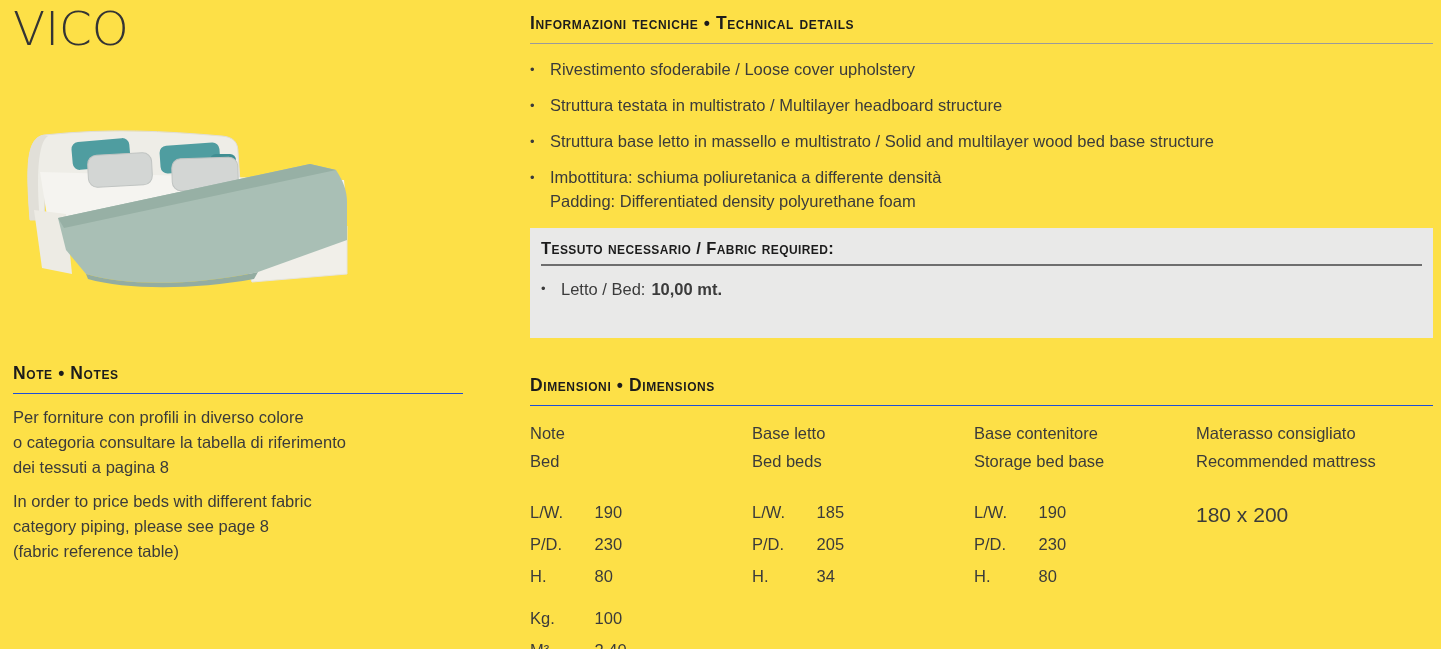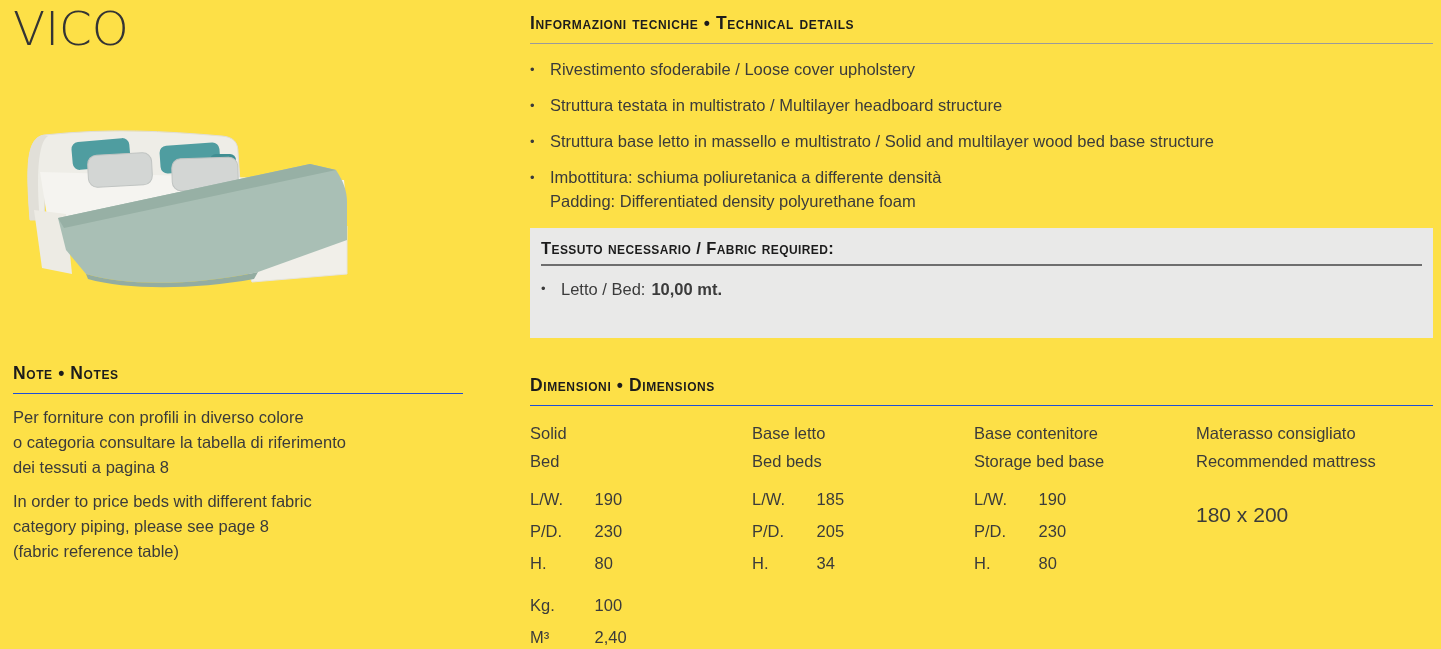--- a/index.html
+++ b/index.html
@@ -112,21 +112,21 @@
     color: #3b3b3b;
   }
   .notes .paragraph + .paragraph { margin-top: 9px; }
 
   
   .dims { position: absolute; left: 530px; top: 374px; width: 903px; }
   .dims-table { display: flex; margin-top: 13px; }
   .dim-col { width: 222px; flex: 0 0 auto; }
   .dim-col:last-child { width: auto; flex: 1; }
   .dim-col .col-name { font-size: 16.5px; line-height: 28px; color: #3b3b3b; }
-  .dim-rows { margin-top: 8px; }
+  .dim-rows { margin-top: 21px; }
   .dim-row { font-size: 16.5px; line-height: 32px; }
   .dim-row .lbl { display: inline-block; width: 60px; }
   .dim-extra { margin-top: 10px; }
   .dim-size { margin-top: 24px; font-size: 21px; line-height: 32px; }
 </style>
 </head>
 <body>
 
 <div class="page">
 
@@ -201,21 +201,21 @@
     <div class="paragraph">In order to price beds with different fabric
 category piping, please see page 8
 (fabric reference table)</div>
   </div>
 
   <div class="dims">
     <div class="sc-header rule-dark">Dimensioni  •  Dimensions</div>
     <div class="dims-table">
 
       <div class="dim-col">
-        <div class="col-name">Solid</div>
+        <div class="col-name">Note</div>
         <div class="col-name">Bed</div>
         <div class="dim-rows">
           <div class="dim-row">
             <span class="lbl">L/W.</span>
             <span class="val">190</span>
           </div>
           <div class="dim-row">
             <span class="lbl">P/D.</span>
             <span class="val">230</span>
           </div>

